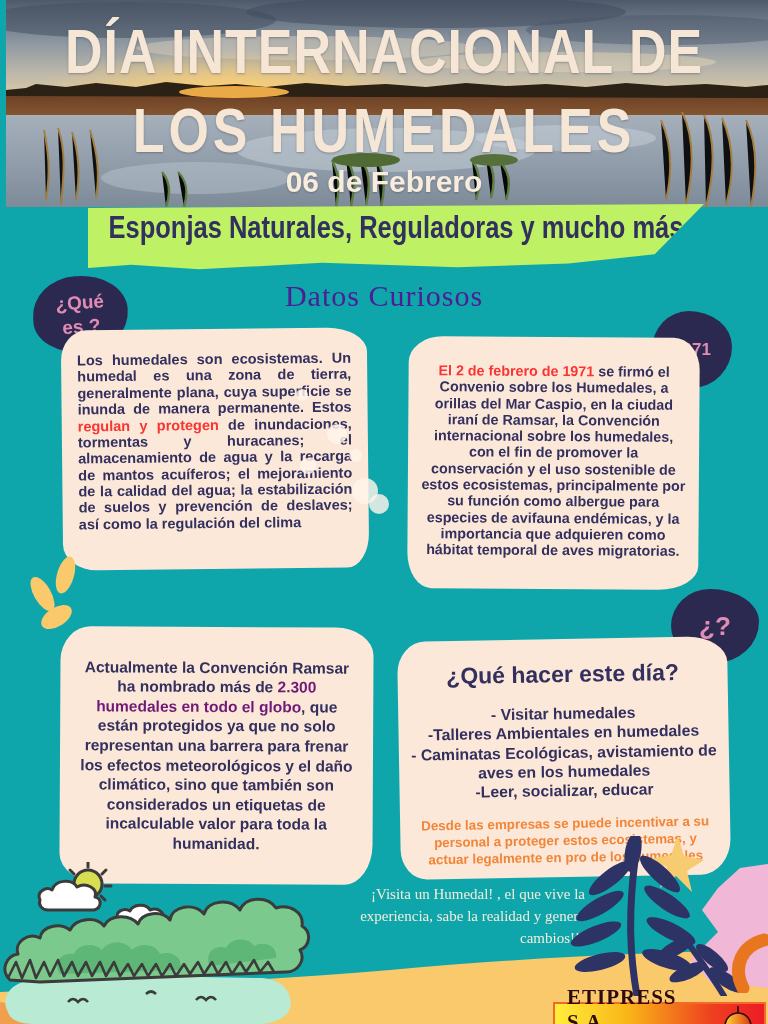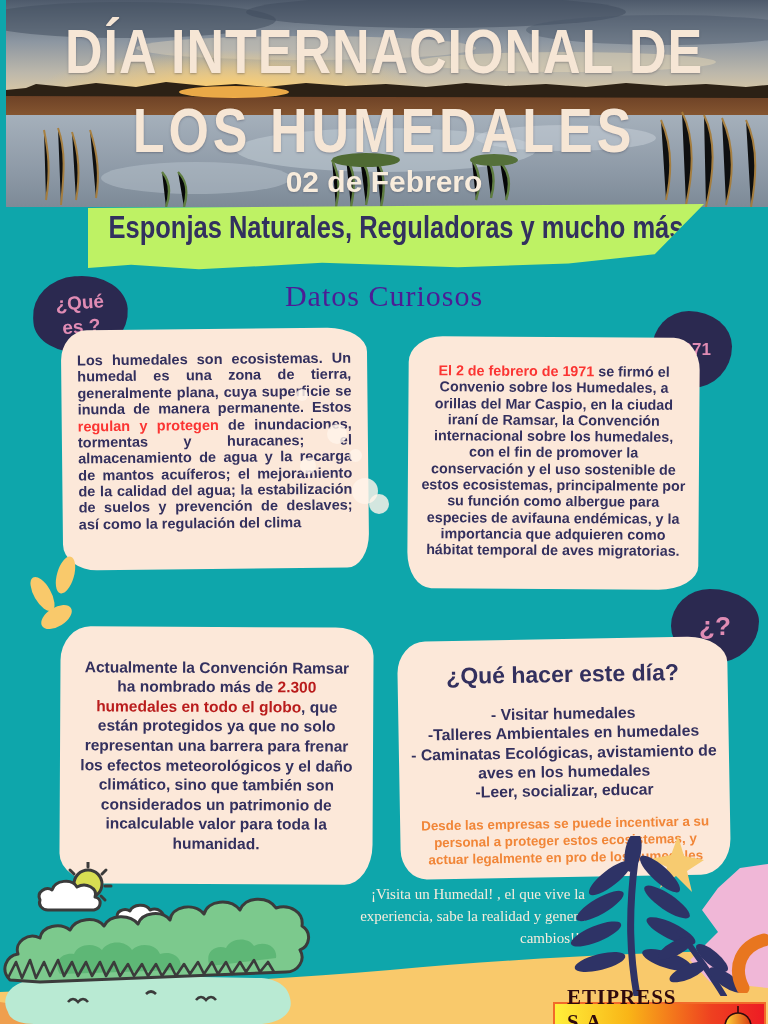--- a/index.html
+++ b/index.html
@@ -45,21 +45,21 @@
          font-size:14.5px;line-height:1.13;text-align:justify;}
   .card2{left:408px;top:337px;width:291px;height:252px;padding:26px 13px 0 13px;box-sizing:border-box;
          border-radius:34px 26px 40px 24px/26px 32px 24px 36px;transform:rotate(.4deg);
          font-size:14.3px;line-height:1.14;text-align:center;}
   .card3{left:60px;top:627px;width:313px;height:257px;box-sizing:border-box;
          border-radius:30px 38px 28px 44px/34px 28px 40px 30px;transform:rotate(.3deg);
          font-size:15.5px;line-height:1.26;text-align:center;display:flex;align-items:center;padding:0 18px;}
   .card4{left:399px;top:639px;width:330px;height:238px;padding:16px 12px 0 12px;box-sizing:border-box;
          border-radius:28px 40px 30px 26px/32px 26px 36px 30px;transform:rotate(-1deg);text-align:center;}
   .red{color:#fb3432;}
-  .orangered{color:#b91c1c;}
+  .orangered{color:#701a75;}
   .card4 .head{font-size:23px;font-weight:bold;color:#33305e;margin:6px 0 16px 0;}
   .card4 .items{font-size:15.8px;line-height:1.22;font-weight:bold;color:#33305e;}
   .card4 .note{margin-top:16px;font-size:13.4px;line-height:1.25;font-weight:bold;color:#f18638;}
 
   
   .petal{position:absolute;width:17px;height:38px;background:#f9c96b;border-radius:50%;}
   .pt1{left:57px;top:556px;transform:rotate(16deg);}
   .pt2{left:34px;top:575px;transform:rotate(-30deg);}
   .pt3{left:47px;top:600px;transform:rotate(58deg);width:19px;height:34px;}
   .bubble{position:absolute;border-radius:50%;background:rgba(255,244,234,.82);}
@@ -126,21 +126,21 @@
       <path d="M330,207 C335,185 332,172 326,160 M345,207 C350,182 348,170 340,158 M360,205 C366,182 362,168 354,158 M375,207 C380,185 378,170 370,160"></path>
       <path d="M470,200 C476,182 473,170 466,160 M485,198 C490,180 488,168 480,158 M500,200 C506,182 502,170 494,162"></path>
       <path d="M160,207 C166,190 163,180 156,172 M178,207 C183,190 180,180 172,172"></path>
     </g>
     <ellipse cx="360" cy="160" rx="34" ry="7" fill="#4f6a33"></ellipse>
     <ellipse cx="488" cy="160" rx="24" ry="6" fill="#55703a"></ellipse>
   </svg>
 
   <div class="title1">DÍA INTERNACIONAL DE</div>
   <div class="title2">LOS HUMEDALES</div>
-  <div class="datebig">02 de Febrero</div>
+  <div class="datebig">06 de Febrero</div>
 
   <div class="banner">
     <span>Esponjas Naturales, Reguladoras y mucho más</span>
   </div>
 
   <div class="section-title">Datos Curiosos</div>
 
   <div class="badge b-que">
     <div>¿Qué</div>
     <div>es ?</div>
@@ -151,21 +151,21 @@
   <div class="card card1">
     <span>Los humedales son ecosistemas. Un humedal es una zona de tierra, generalmente plana, cuya superficie se inunda de manera permanente. Estos </span><span class="red">regulan y protegen</span><span> de inundaciones, tormentas y huracanes; el almacenamiento de agua y la recarga de mantos acuíferos; el mejoramiento de la calidad del agua; la estabilización de suelos y prevención de deslaves; así como la regulación del clima</span>
   </div>
 
   <div class="card card2">
     <span class="red">El 2 de febrero de 1971</span><span> se firmó el Convenio sobre los Humedales, a orillas del Mar Caspio, en la ciudad iraní de Ramsar, la Convención internacional sobre los humedales, con el fin de promover la conservación y el uso sostenible de estos ecosistemas, principalmente por su función como albergue para especies de avifauna endémicas, y la importancia que adquieren como hábitat temporal de aves migratorias.</span>
   </div>
 
   <div class="card card3">
     <div>
-      <span>Actualmente la Convención Ramsar ha nombrado más de </span><span class="orangered">2.300 humedales en todo el globo</span><span>, que están protegidos ya que no solo representan una barrera para frenar los efectos meteorológicos y el daño climático, sino que también son considerados un patrimonio de incalculable valor para toda la humanidad.</span>
+      <span>Actualmente la Convención Ramsar ha nombrado más de </span><span class="orangered">2.300 humedales en todo el globo</span><span>, que están protegidos ya que no solo representan una barrera para frenar los efectos meteorológicos y el daño climático, sino que también son considerados un etiquetas de incalculable valor para toda la humanidad.</span>
     </div>
   </div>
 
   <div class="card card4">
     <div class="head">¿Qué hacer este día?</div>
     <div class="items">
       <div>- Visitar humedales</div>
       <div>-Talleres Ambientales en humedales</div>
       <div>- Caminatas Ecológicas, avistamiento de aves en los humedales</div>
       <div>-Leer, socializar, educar</div>

